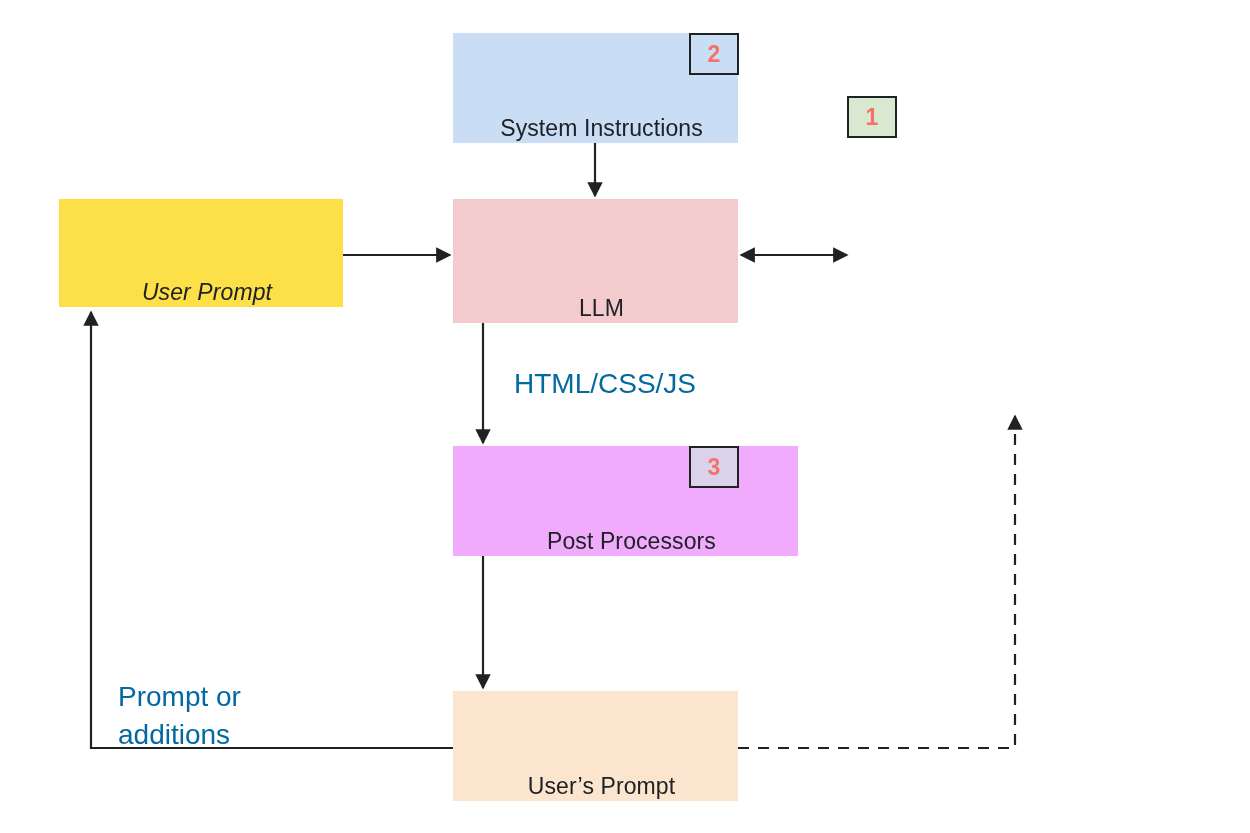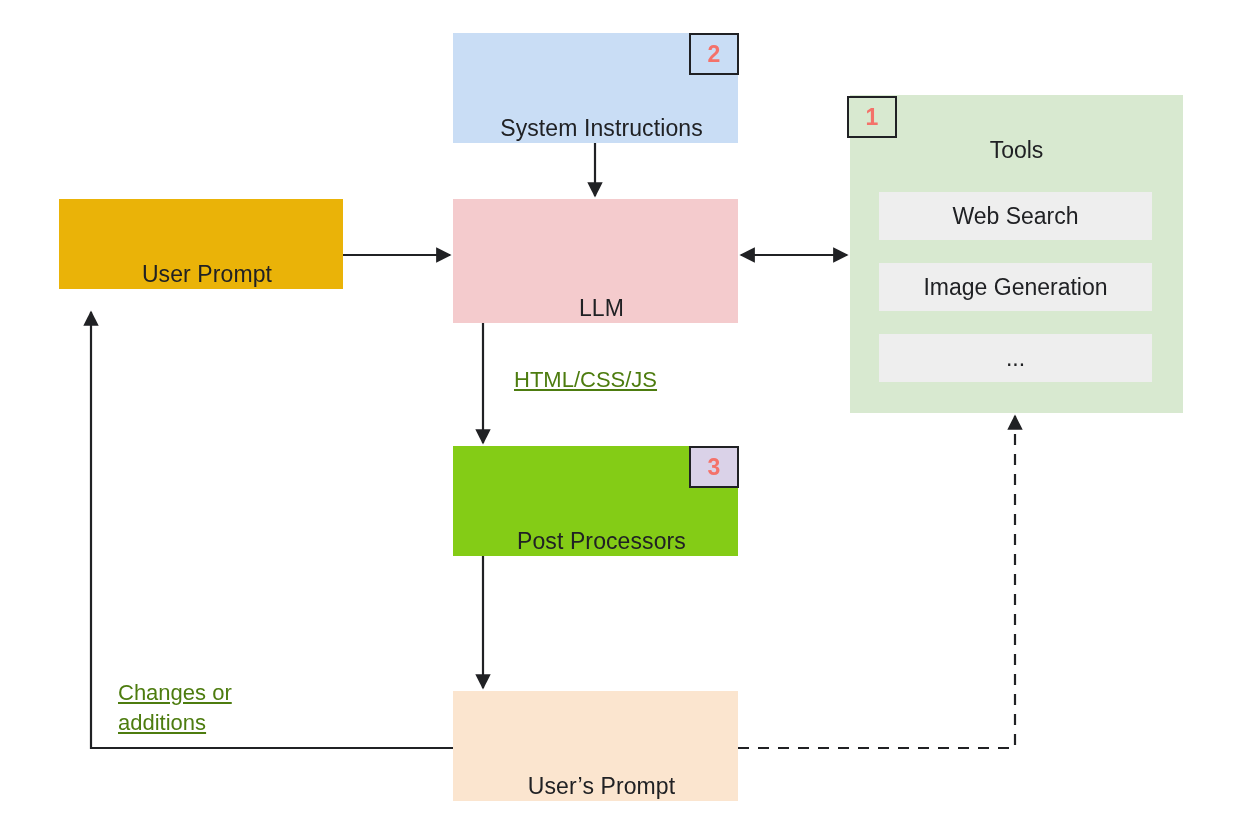--- a/index.html
+++ b/index.html
@@ -64,25 +64,24 @@
     position: absolute;
     display: flex;
     align-items: center;
     justify-content: center;
     background: #eeeeee;
     font-size: 23px;
     color: #202124;
   }
   .edge-label {
     position: absolute;
-    color: #4d7c0f;
-    font-size: 22px;
+    color: #0369a1;
+    font-size: 28px;
     line-height: 1.35;
     white-space: pre-line;
-    text-decoration: underline;
   }
 </style>
 </head>
 <body>
 
 <div id="diagram">
 
   <svg class="edges" viewBox="0 0 1250 833" xmlns="http://www.w3.org/2000/svg">
     <defs>
       <marker id="arrow" viewBox="0 0 10 10" refX="9" refY="5" markerWidth="7" markerHeight="7" orient="auto-start-reverse">
@@ -110,54 +109,42 @@
     </g>
   </svg>
 
   <div class="node" style="left:453px; top:33px; width:285px; height:110px; background:#c9ddf5;">
     <span>System Instructions</span>
   </div>
   <div class="badge" style="left:689px; top:33px; background:#c9ddf5;">
     <span>2</span>
   </div>
 
-  <div class="tools-panel" style="left:850px; top:95px; width:333px; height:318px; background:#d8e9d0;">
-    <div class="tools-title" style="top:42px;">Tools</div>
-    <div class="tool-item" style="left:29px; top:97px; width:273px; height:48px;">
-      <span>Web Search</span>
-    </div>
-    <div class="tool-item" style="left:29px; top:168px; width:273px; height:48px;">
-      <span>Image Generation</span>
-    </div>
-    <div class="tool-item" style="left:29px; top:239px; width:273px; height:48px;">
-      <span>...</span>
-    </div>
-  </div>
   <div class="badge" style="left:847px; top:96px; background:#d8e9d0;">
     <span>1</span>
   </div>
 
-  <div class="node" style="left:59px; top:199px; width:284px; height:90px; background:#eab308;">
+  <div class="node" style="left:59px; top:199px; width:284px; height:108px; background:#fde047;font-style:italic;">
     <span>User Prompt</span>
   </div>
 
   <div class="node" style="left:453px; top:199px; width:285px; height:124px; background:#f4cbcd;">
     <span>LLM</span>
   </div>
 
-  <div class="node" style="left:453px; top:446px; width:285px; height:110px; background:#84cc16;">
+  <div class="node" style="left:453px; top:446px; width:345px; height:110px; background:#f0abfc;">
     <span>Post Processors</span>
   </div>
   <div class="badge" style="left:689px; top:446px; background:#dad2e8;">
     <span>3</span>
   </div>
 
   <div class="node" style="left:453px; top:691px; width:285px; height:110px; background:#fbe5cf;">
     <span>User’s Prompt</span>
   </div>
 
   <div class="edge-label" style="left:514px; top:365px;">HTML/CSS/JS</div>
 
 
-  <div class="edge-label" style="left:118px; top:678px;">Changes or
+  <div class="edge-label" style="left:118px; top:678px;">Prompt or
 additions</div>
 
 </div>
 
 </body></html>

